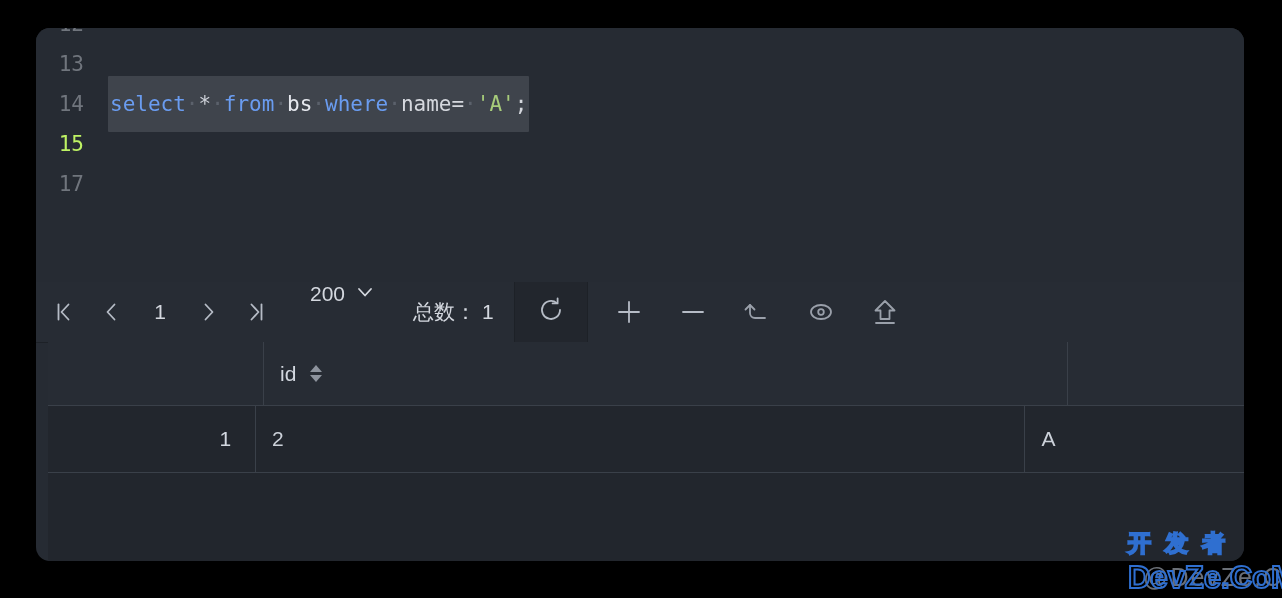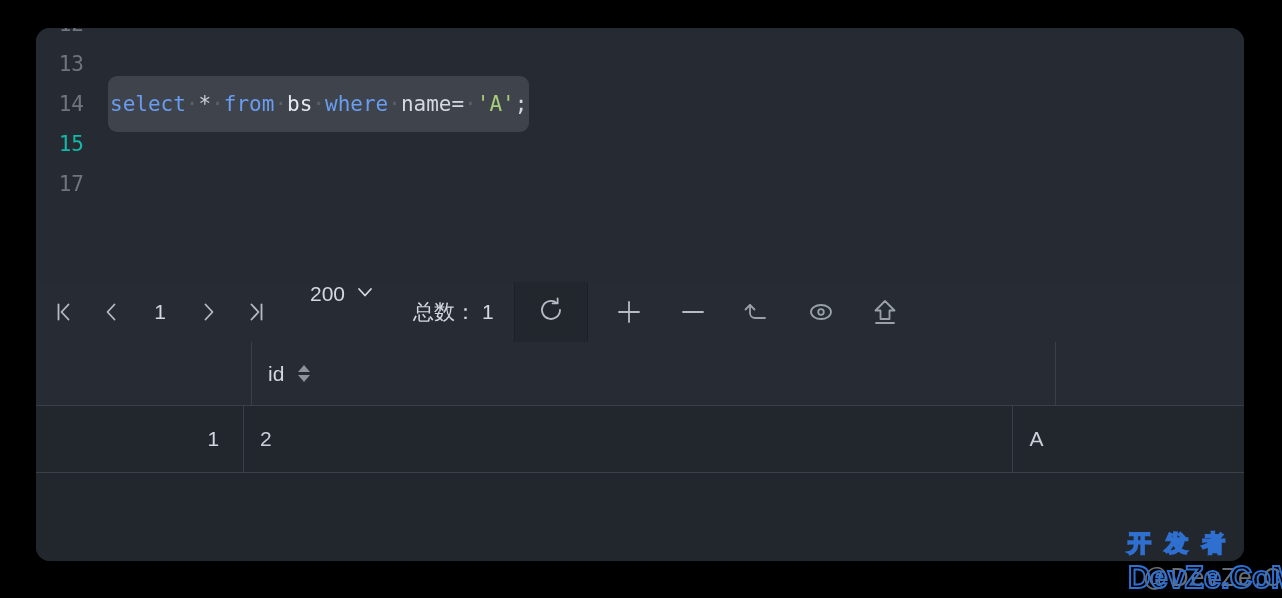--- a/index.html
+++ b/index.html
@@ -52,28 +52,28 @@
   .gutter {
     position: absolute;
     left: 0;
     top: 0;
     width: 48px;
     text-align: right;
     color: #70757d;
     font-family: "DejaVu Sans Mono", monospace;
     font-size: 21px;
   }
-  .gutter.current { color: #14b8a6; }
+  .gutter.current { color: #bef264; }
   .code-text {
     position: absolute;
     left: 72px;
     top: 0;
     color: #d5d8de;
   }
-  .code-text .sel { background: #3f444c; padding: 16px 2px; border-radius: 9px;}
+  .code-text .sel { background: #3f444c; padding: 16px 2px; border-radius: 1px;}
   .kw  { color: #6a9cf0; }
   .id  { color: #e6e9ef; }
   .str { color: #a7cc7a; }
   .op  { color: #cfd3da; }
   .dot { color: #5b616b; }
   .punc{ color: #d5d8de; }
 
   
   .tabbar {
     position: absolute;
@@ -229,21 +229,21 @@
     display: flex;
     align-items: center;
     padding-left: 14px;
     gap: 10px;
   }
   .tb-actions .tb-btn { width: 54px; }
 
   
   .grid {
     position: absolute;
-    left: 0;
+    left: 12px;
     top: 314px;
     width: 1208px;
     height: 219px;
     background: #22262d;
   }
   .grid-head {
     display: flex;
     height: 63px;
     background: #272c34;
     border-bottom: 1px solid #3a4049;

